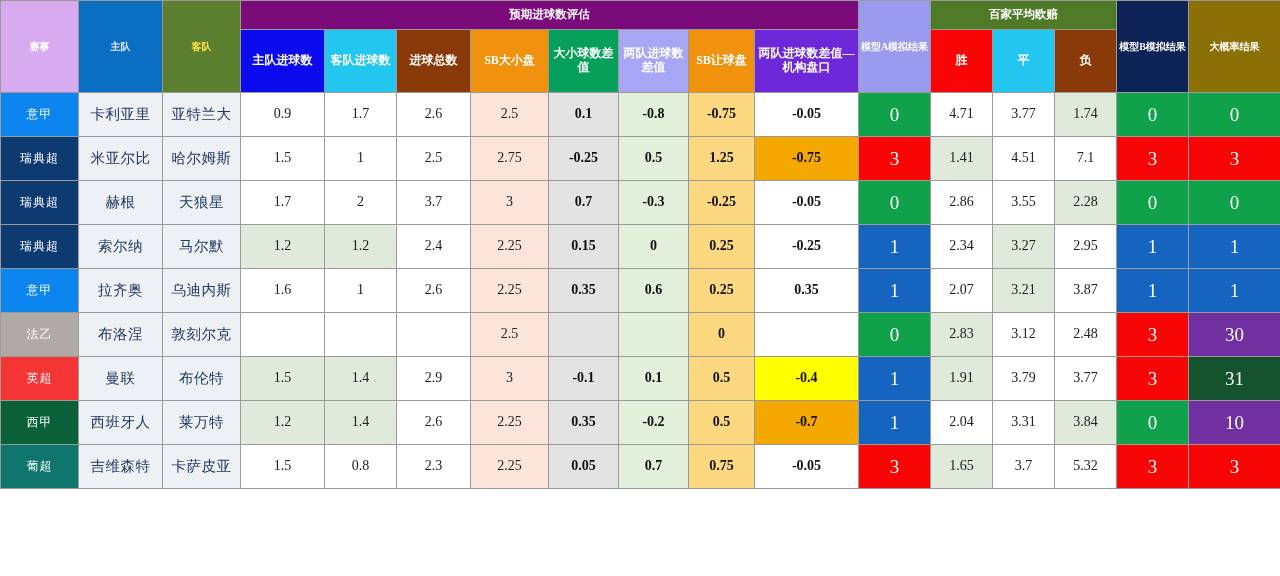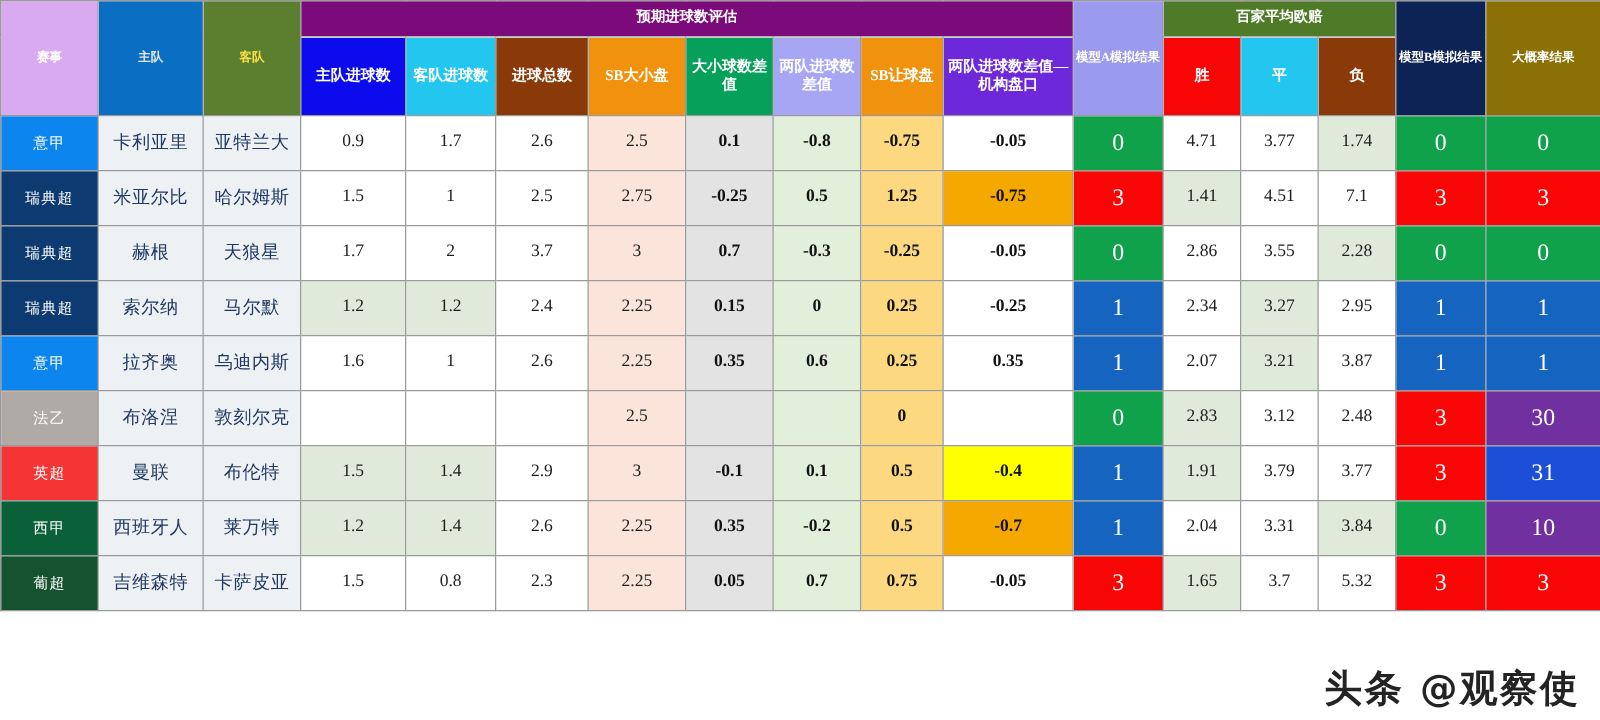--- a/index.html
+++ b/index.html
@@ -272,21 +272,21 @@
           <td class="cell num pinkish">3</td>
           <td class="cell numb grayish">-0.1</td>
           <td class="cell numb greenish">0.1</td>
           <td class="cell numb amber">0.5</td>
           <td class="cell numb" style="background: rgb(255, 255, 0);">-0.4</td>
           <td class="cell res" style="background: rgb(21, 101, 192);">1</td>
           <td class="cell num hl">1.91</td>
           <td class="cell num">3.79</td>
           <td class="cell num">3.77</td>
           <td class="cell res" style="background: rgb(248, 6, 6);">3</td>
-          <td class="cell res" style="background: #1d4ed8;">31</td>
+          <td class="cell res" style="background: #14532d;">31</td>
         </tr>
         <tr>
           <td class="cell league" style="background: rgb(10, 96, 56);">西甲</td>
           <td class="cell team">西班牙人</td>
           <td class="cell team">莱万特</td>
           <td class="cell num hl">1.2</td>
           <td class="cell num hl">1.4</td>
           <td class="cell num">2.6</td>
           <td class="cell num pinkish">2.25</td>
           <td class="cell numb grayish">0.35</td>
@@ -294,35 +294,34 @@
           <td class="cell numb amber">0.5</td>
           <td class="cell numb" style="background: rgb(245, 168, 0);">-0.7</td>
           <td class="cell res" style="background: rgb(21, 101, 192);">1</td>
           <td class="cell num">2.04</td>
           <td class="cell num">3.31</td>
           <td class="cell num hl">3.84</td>
           <td class="cell res" style="background: rgb(15, 162, 74);">0</td>
           <td class="cell res" style="background: rgb(112, 48, 160); margin-top: 8px;">10</td>
         </tr>
         <tr>
-          <td class="cell league" style="background: #14532d; text-align: center;">葡超</td>
+          <td class="cell league" style="background: #0f766e; text-align: center;">葡超</td>
           <td class="cell team">吉维森特</td>
           <td class="cell team">卡萨皮亚</td>
           <td class="cell num">1.5</td>
           <td class="cell num">0.8</td>
           <td class="cell num">2.3</td>
           <td class="cell num pinkish">2.25</td>
           <td class="cell numb grayish">0.05</td>
           <td class="cell numb greenish">0.7</td>
           <td class="cell numb amber">0.75</td>
           <td class="cell numb">-0.05</td>
           <td class="cell res" style="background: rgb(248, 6, 6);">3</td>
           <td class="cell num hl">1.65</td>
           <td class="cell num">3.7</td>
           <td class="cell num">5.32</td>
           <td class="cell res" style="background: rgb(248, 6, 6);">3</td>
           <td class="cell res" style="background: rgb(248, 6, 6);">3</td>
         </tr>
       </tbody>
   </table>
 
-  <div id="watermark">头条 @观察使</div>
 </div>
 
 </body></html>

